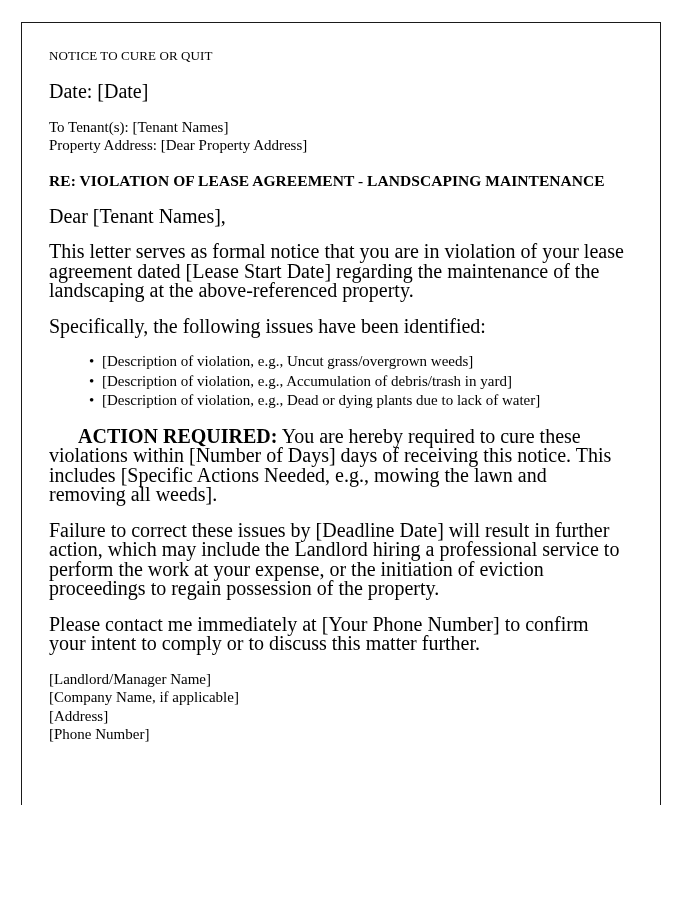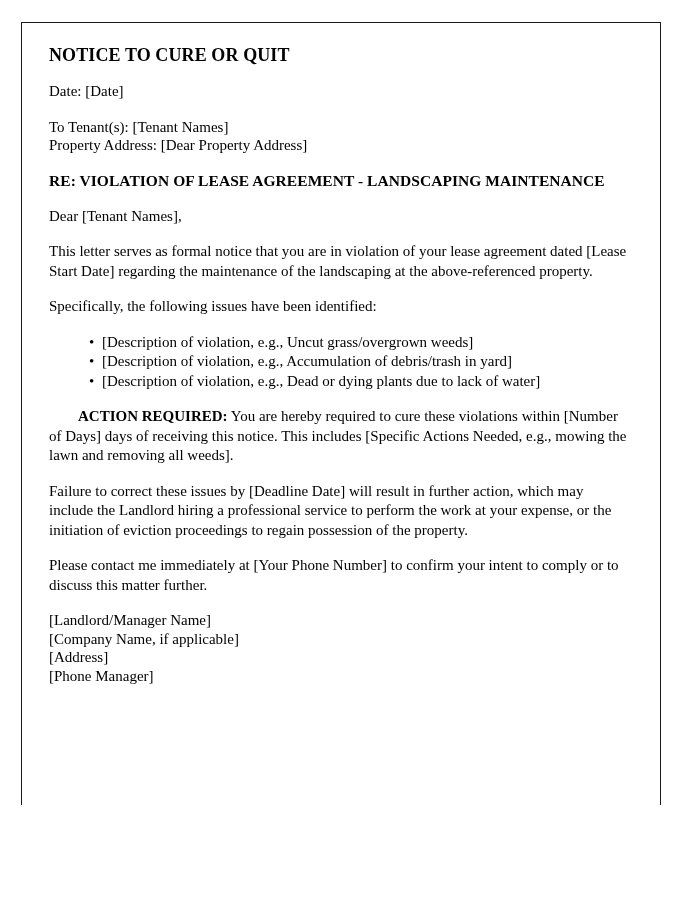--- a/index.html
+++ b/index.html
@@ -31,29 +31,29 @@
   }
 
   .page-body {
     position: absolute;
     left: 27px;
     top: 23px;
     width: 578px;
   }
 
   .doc-title {
-    font-weight: bold;
-    font-size: 18px;
+    font-weight: normal;
+    font-size: 13px;
     line-height: 19px;
     letter-spacing: 0.1px;
     margin: 0 0 17px 0;
   }
 
   .para {
-    font-size: 15px;
+    font-size: 20px;
     line-height: 19.5px;
     margin: 0 0 16px 0;
     text-align: left;
   }
 
   .tight-block {
     font-size: 15px;
     line-height: 18.5px;
     margin: 16px 0 16px 0;
   }
@@ -144,17 +144,17 @@
 
     <div class="para">Failure to correct these issues by [Deadline Date] will result in further action, which may include the Landlord hiring a professional service to perform the work at your expense, or the initiation of eviction proceedings to regain possession of the property.</div>
 
     <div class="para">Please contact me immediately at [Your Phone Number] to confirm your intent to comply or to discuss this matter further.</div>
 
 
     <div class="sig-block">
       <span class="line">[Landlord/Manager Name]</span>
       <span class="line">[Company Name, if applicable]</span>
       <span class="line">[Address]</span>
-      <span class="line">[Phone Manager]</span>
+      <span class="line">[Phone Number]</span>
     </div>
 
   </div>
 </div>
 
 </body></html>

